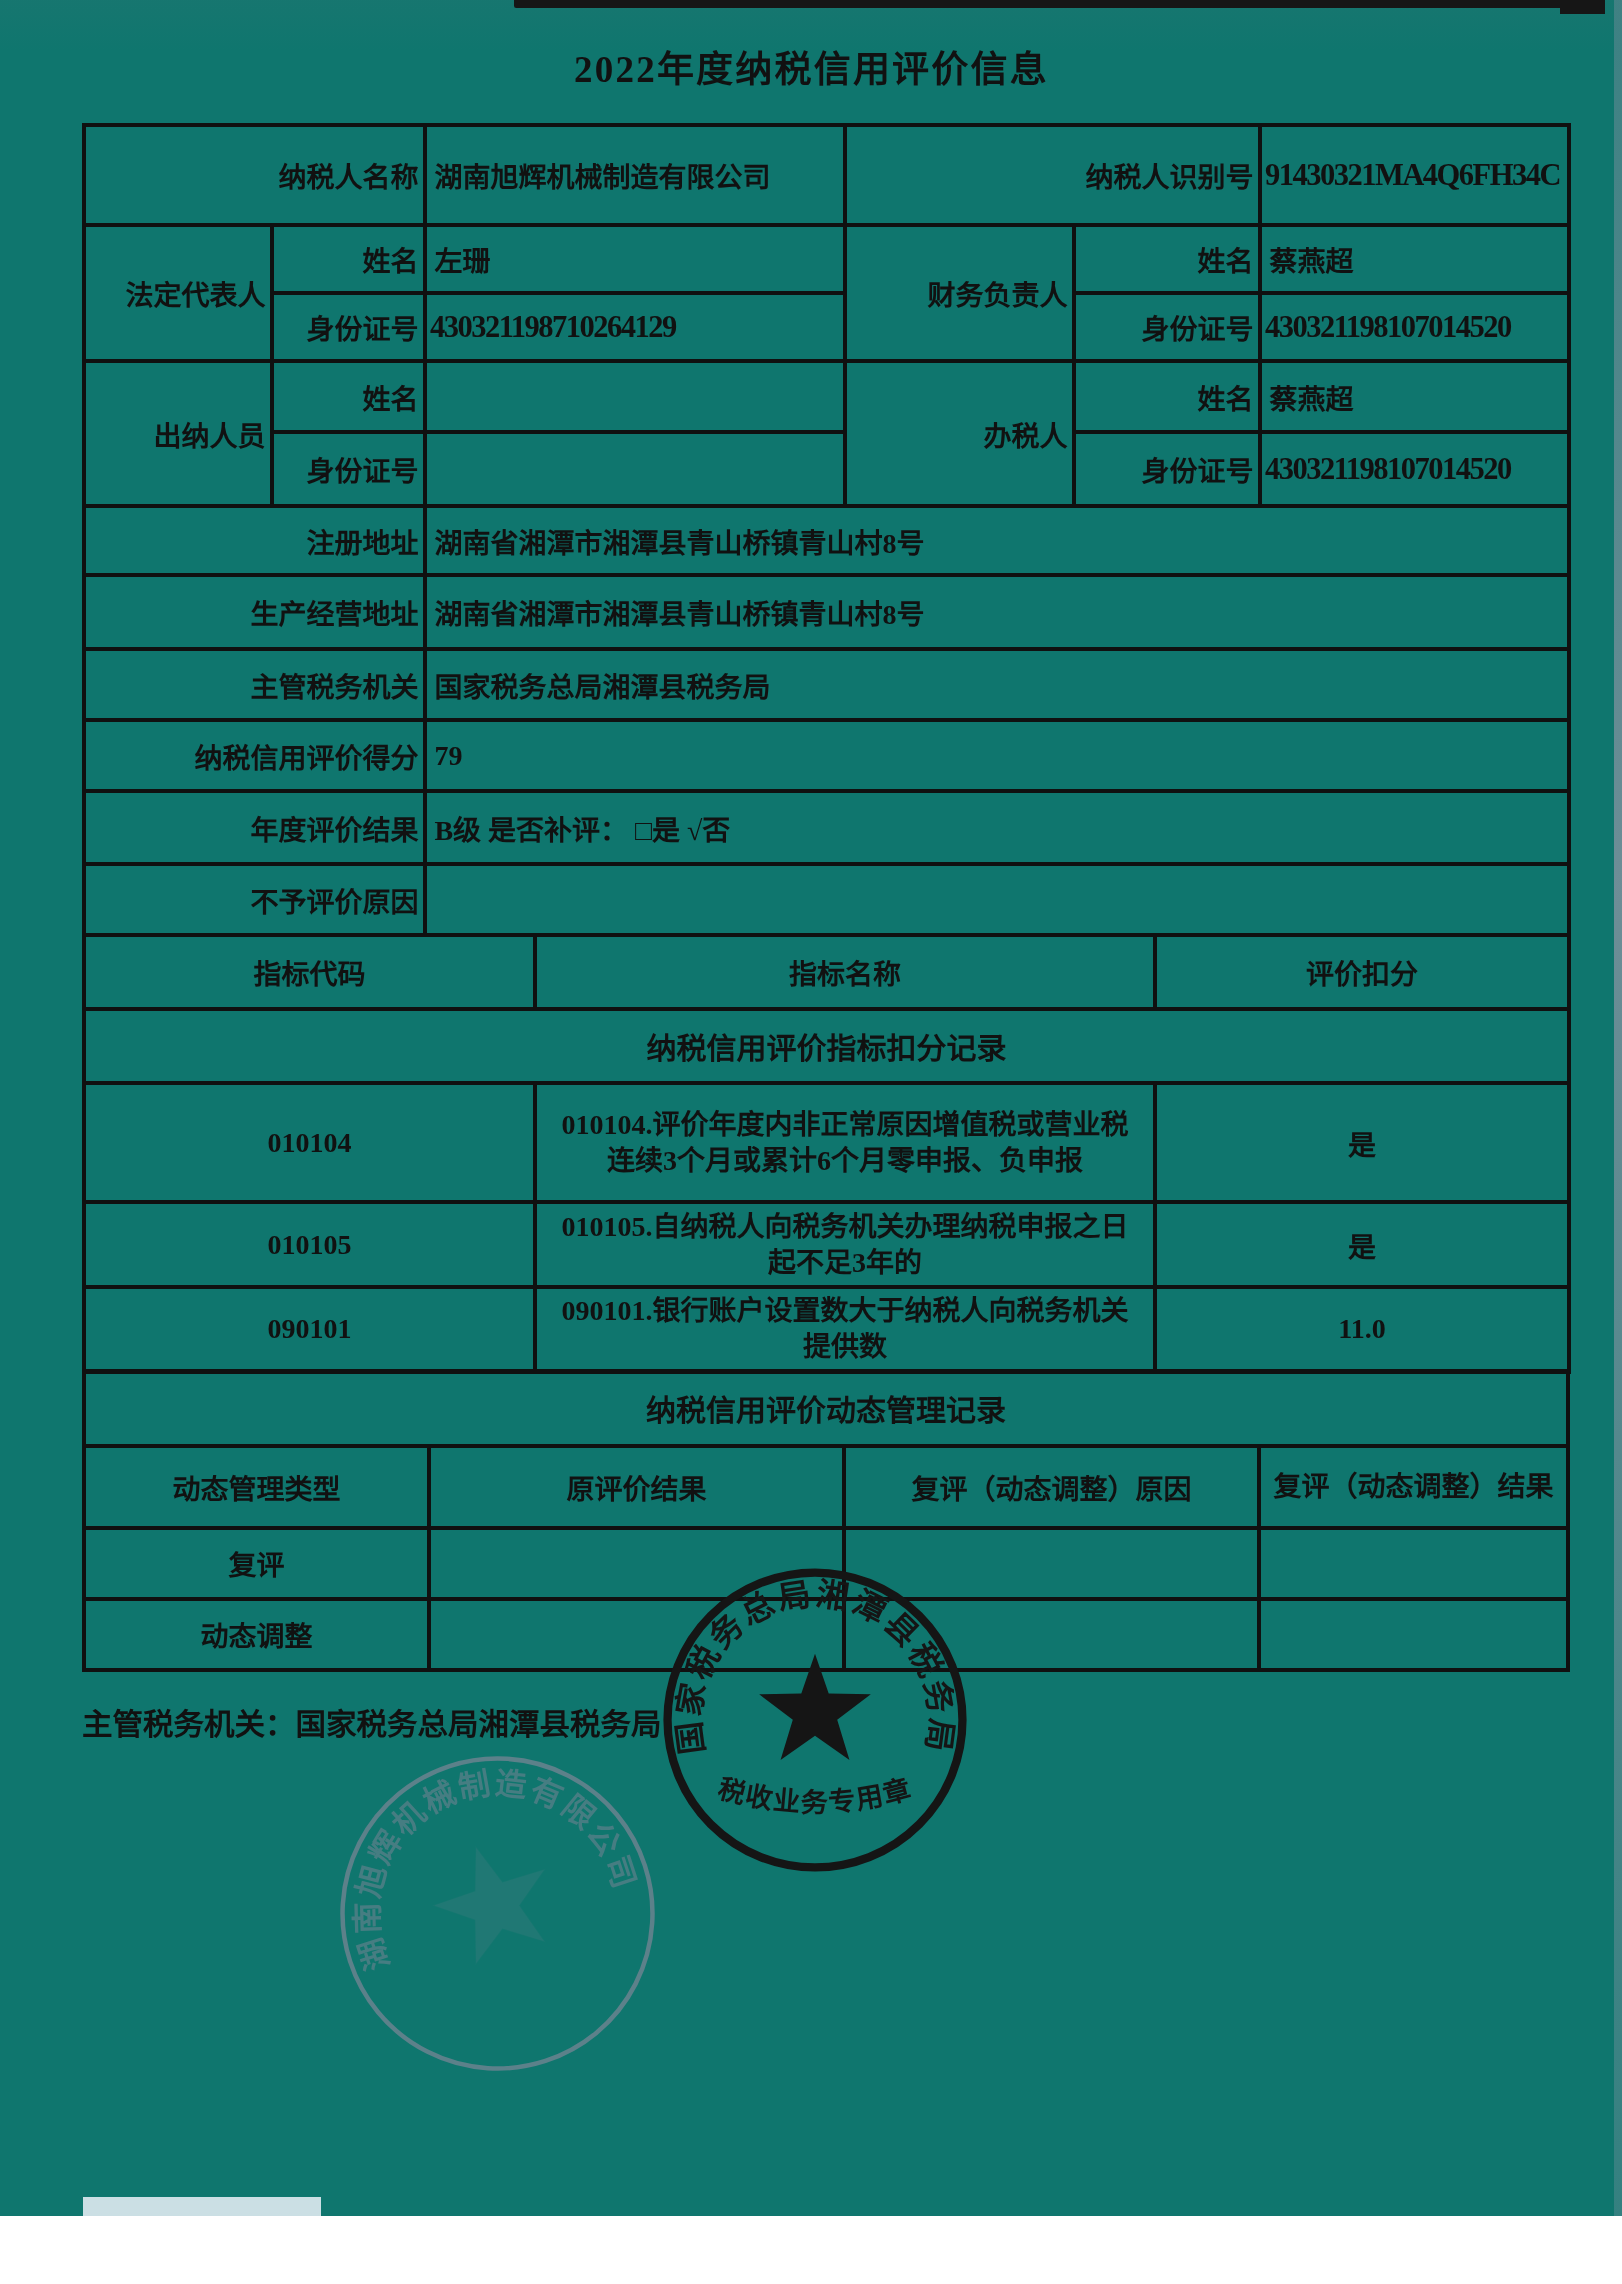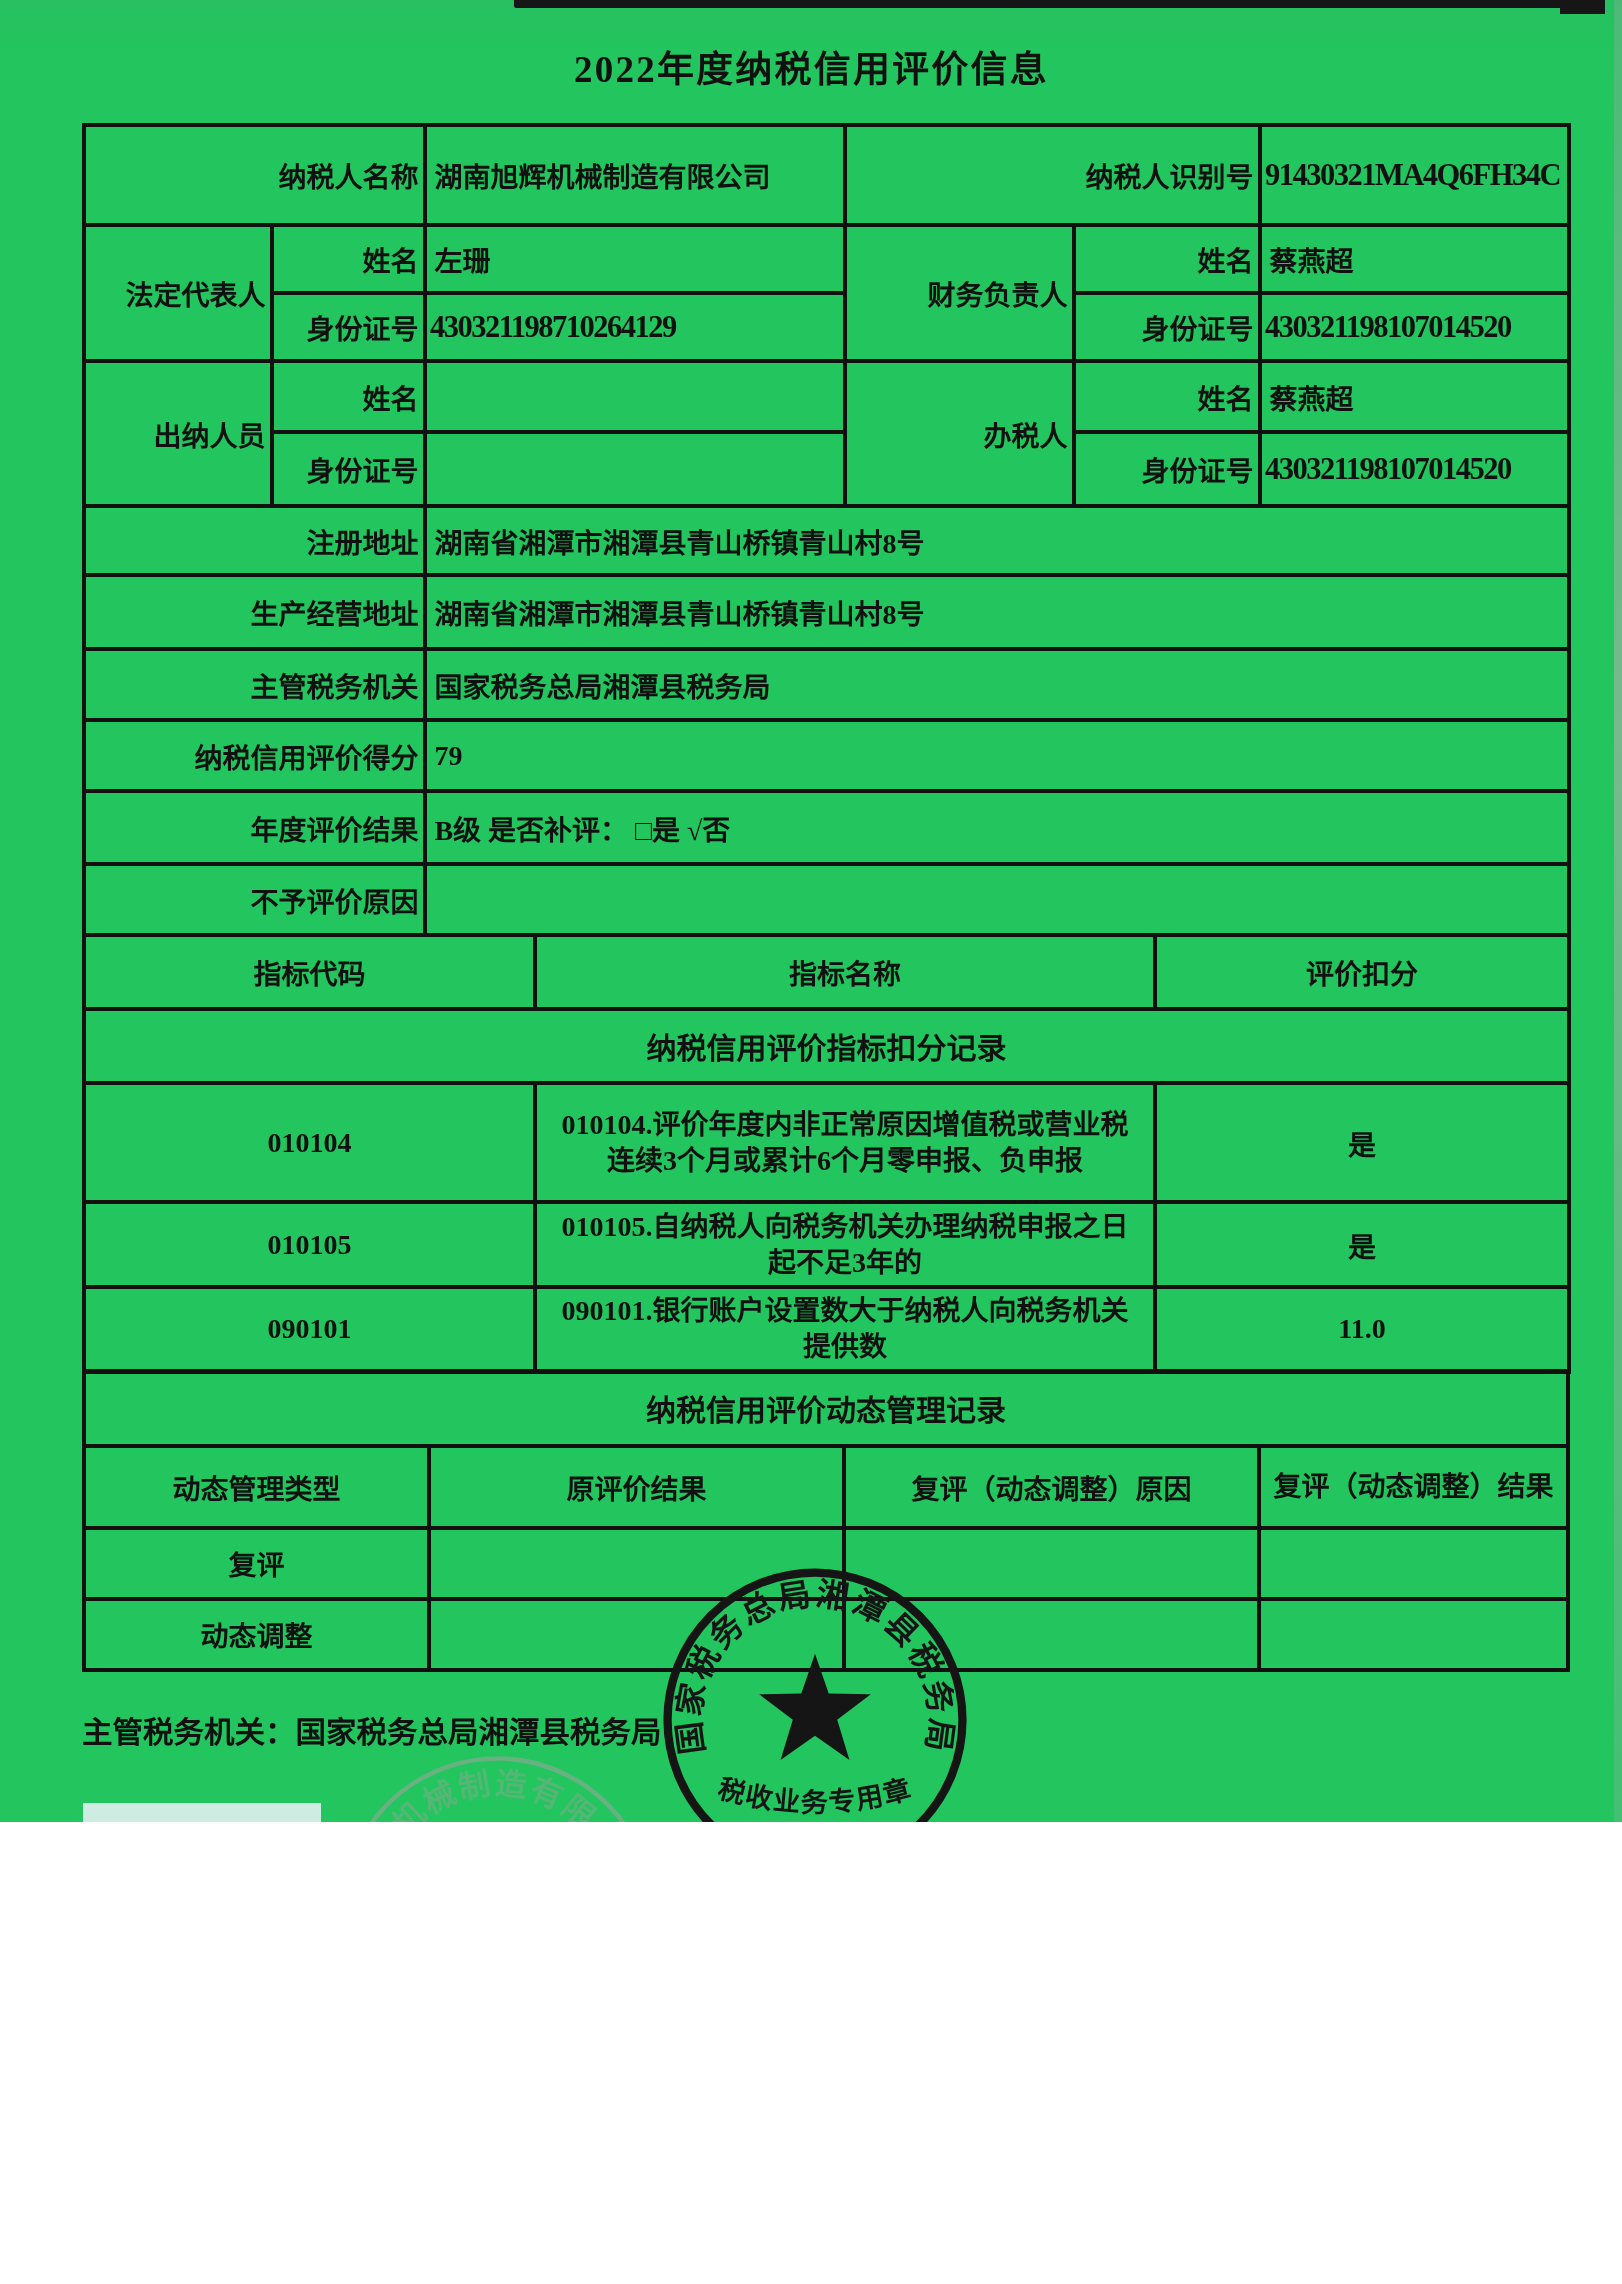--- a/index.html
+++ b/index.html
@@ -1,19 +1,19 @@
 <!DOCTYPE html>
 <html lang="zh-CN" style="font-size:12px"><head>
 <meta charset="utf-8">
 <style>
   html,body{margin:0;padding:0;background:#ffffff;}
   .page{
     position:relative;
-    width:1623px;height:1822px;
-    background:#22c55e;
+    width:1623px;height:2216px;
+    background:#0f766e;
     overflow:hidden;
     font-family:"Liberation Serif","DejaVu Serif",serif;
     color:#111;
   }
   
   .scan-top-bar{position:absolute;left:514px;top:0;width:1091px;height:8.2px;background:#161616;border-radius:0 0 2.2px 2.2px;}
   .scan-top-bar::after{content:"";position:absolute;right:0;top:0;width:45px;height:14px;background:#161616;}
   .scan-right-streak{position:absolute;right:0;top:0;width:9px;height:100%;
     background:linear-gradient(180deg, rgba(190,160,190,.25), rgba(225,170,200,.45) 40%, rgba(200,170,200,.2));}
   .scan-bottom-tint{position:absolute;left:83px;bottom:0;width:238px;height:19.4px;background:#ecf2f9;opacity:.85;}
@@ -38,21 +38,21 @@
   td.lbl{text-align:right;}
   td.val{text-align:left;padding-left:7.4px;}
   td.num{font-size:30.5px;letter-spacing:-1.5px;padding-left:3px;white-space:nowrap;}
   td.center{text-align:center;}
   .section-title{text-align:center;font-size:30px;padding:13.4px 0;}
   .ind-name{text-align:center;line-height:1.28;padding:4.5px 19.4px;}
 
   .footer-row{
     position:absolute;left:82px;top:1700px;width:1485px;
     display:flex;justify-content:space-between;
-    font-size:30.5px;font-weight:600;margin-top:8px;
+    font-size:30.5px;font-weight:600;
   }
 
   .stamp-tax{position:absolute;left:657px;top:1562px;width:316px;height:316px;}
   .stamp-company{position:absolute;left:335px;top:1751px;width:325px;height:325px;opacity:.55;}
 </style>
 </head>
 <body>
 
 <div class="page">
   <div class="page-top-shade"></div>

